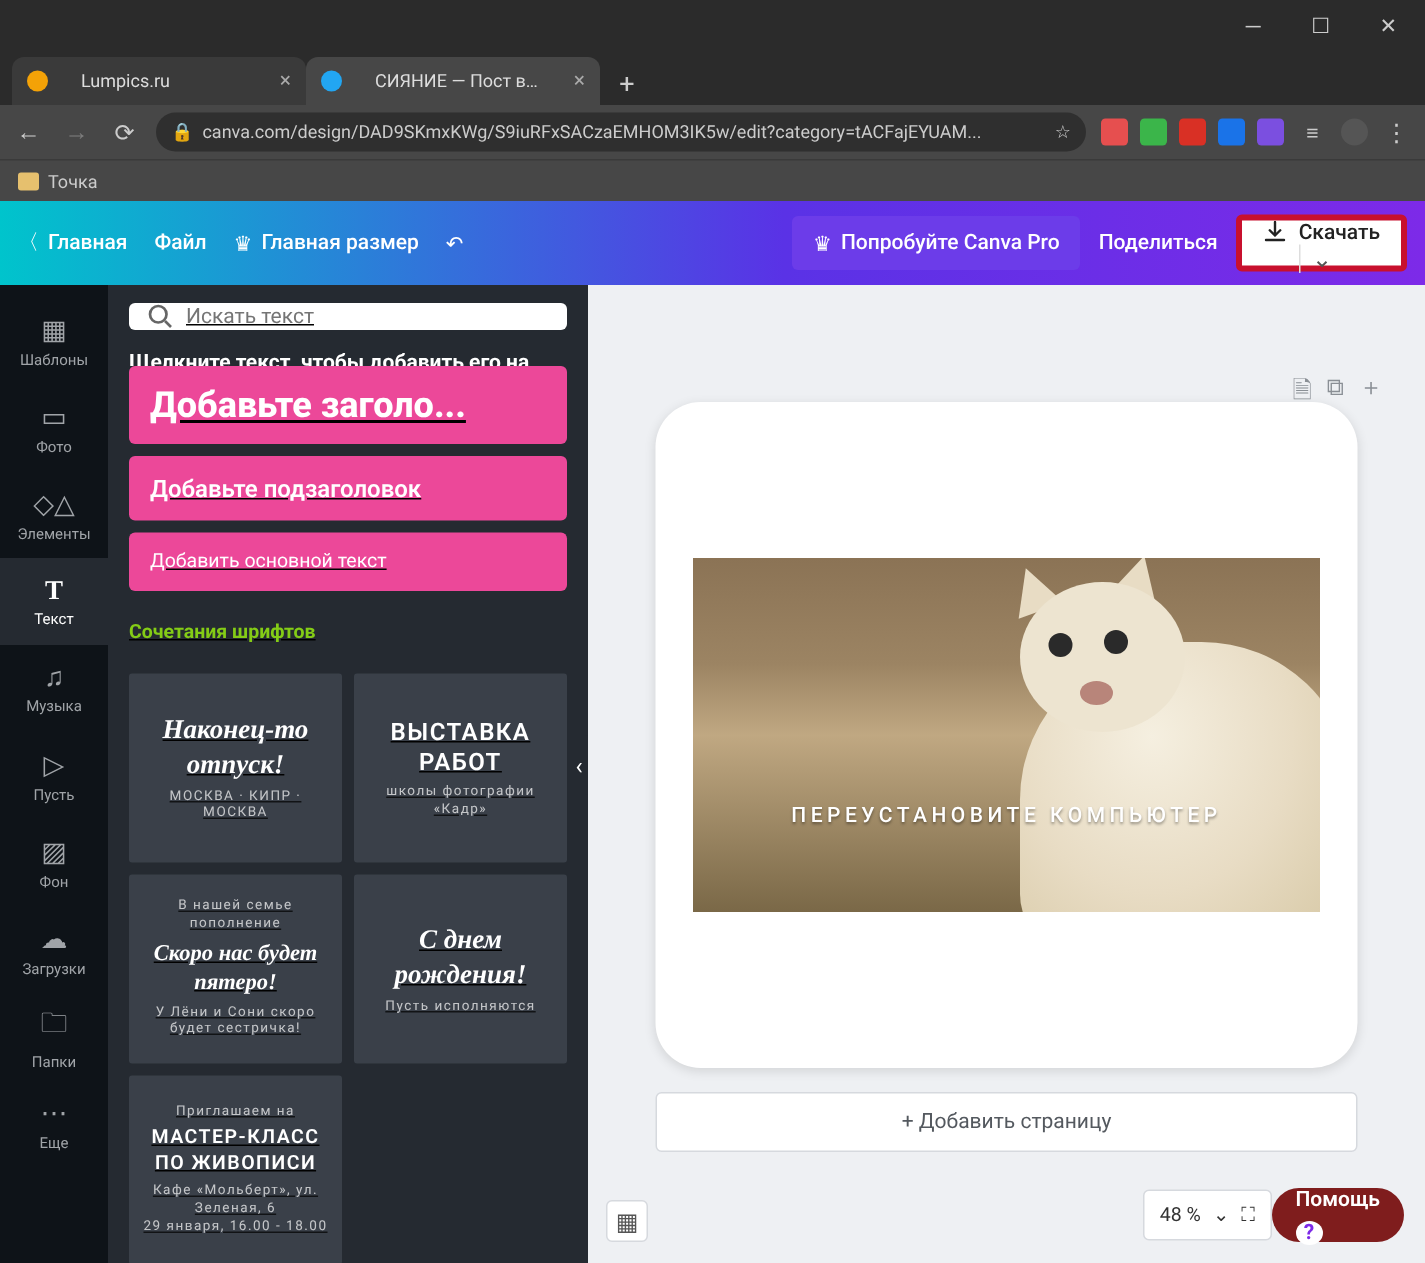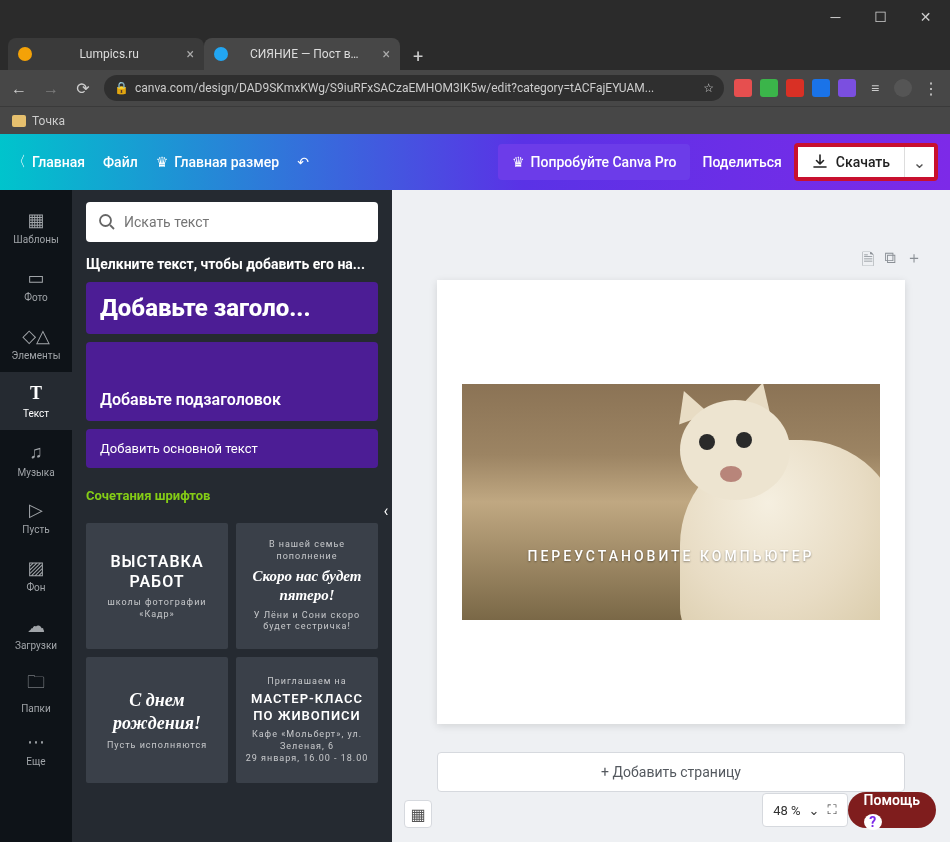--- a/index.html
+++ b/index.html
@@ -3,21 +3,21 @@
 <meta charset="utf-8">
 <style>
 * { margin: 0; padding: 0; box-sizing: border-box; font-family: -apple-system, BlinkMacSystemFont, "Segoe UI", Roboto, sans-serif; }
 body { width: 950px; height: 842px; background: #2a2a2a; overflow: hidden; }
 
 .window-frame { width: 950px; height: 842px; background: #2b2b2b; display: flex; flex-direction: column; }
 .titlebar { height: 34px; background: #2b2b2b; display: flex; align-items: center; justify-content: flex-end; padding: 0 2px; }
 .titlebar .tb-btn { width: 45px; height: 30px; display: flex; align-items: center; justify-content: center; color: #ccc; font-size: 14px; }
 
 .tabs-row { height: 36px; background: #2b2b2b; display: flex; align-items: flex-end; padding-left: 8px; gap: 0; }
-.tab { height: 32px; background: #3a3a3a; color: #ddd; font-size: 12px; display: flex; align-items: center; padding: 0 10px; border-radius: 8px 8px 0 0; width: 196px; gap: 22px; text-align: center; }
+.tab { height: 32px; background: #3a3a3a; color: #ddd; font-size: 12px; display: flex; align-items: center; padding: 0 10px; border-radius: 8px 8px 0 0; width: 196px; gap: 22px; }
 .tab.active { background: #474747; }
 .tab .favicon { width: 14px; height: 14px; border-radius: 50%; flex-shrink: 0; }
 .tab .tab-title { flex: 1; white-space: nowrap; overflow: hidden; text-overflow: ellipsis; }
 .tab .close { font-size: 14px; color: #aaa; }
 .newtab { width: 28px; height: 28px; display: flex; align-items: center; justify-content: center; color: #ccc; font-size: 18px; margin-left: 4px;}
 
 .addr-row { height: 36px; background: #474747; display: flex; align-items: center; padding: 0 8px; gap: 10px; }
 .nav-ico { color: #ccc; font-size: 16px; width: 22px; text-align: center; }
 .addr-bar { flex: 1; height: 26px; background: #2f2f2f; border-radius: 13px; display: flex; align-items: center; padding: 0 10px; color: #ccc; font-size: 12px; gap: 6px; }
 .addr-bar .lock { font-size: 12px; }
@@ -27,50 +27,50 @@
 
 .bookmarks-row { height: 28px; background: #474747; display: flex; align-items: center; padding: 0 12px; color: #ccc; font-size: 12px; gap: 6px; border-top: 1px solid #3a3a3a;}
 .bm-folder { width: 14px; height: 12px; background: #e6c06e; border-radius: 2px;}
 
 .app-header { height: 56px; background: linear-gradient(90deg, #00c4cc 0%, #5a32e6 55%, #7d2ae8 100%); display: flex; align-items: center; padding: 0 12px; gap: 12px; color: #fff; }
 .hdr-left { display:flex; align-items:center; gap: 18px; }
 .hdr-item { display:flex; align-items:center; gap:6px; font-size:14px; font-weight:500; cursor:pointer;}
 .hdr-spacer { flex: 1; }
 .btn-try { background: #6c3ce9; color:#fff; border:none; height:36px; padding:0 14px; border-radius:4px; font-size:14px; display:flex; align-items:center; gap:6px; font-weight:500;}
 .btn-share { background: transparent; color:#fff; font-size:14px; font-weight:500; }
-.download-group { display:flex; align-items:center; background:#fff; border-radius:4px; height:38px; border: 4px solid #c8102e; box-shadow: 0 0 0 1px #fff inset; }
+.download-group { display:flex; align-items:center; background:#fff; border-radius:4px; height:38px; border: 4px solid #c8102e; box-shadow: 0 0 0 1px #fff inset; flex-direction: column; }
 .download-group .dl-main { display:flex; align-items:center; gap:8px; padding:0 14px; color:#222; font-size:14px; font-weight:500;}
 .download-group .dl-caret { border-left:1px solid #ddd; width:30px; height:100%; display:flex; align-items:center; justify-content:center; color:#555;}
 
 .app-body { flex:1; display:flex; background:#eef0f3; overflow:hidden;}
 
 .rail { width: 72px; background: #0e1318; display:flex; flex-direction:column; align-items:center; padding-top:8px; color:#a0a4a8;}
 .rail-item { width:100%; height:58px; display:flex; flex-direction:column; align-items:center; justify-content:center; gap:4px; font-size:10px; cursor:pointer;}
 .rail-item.active { color:#fff; background:#252a31;}
 .rail-ico { font-size:18px; }
 
-.side-panel { width: 320px; background: #252a31; display:flex; flex-direction:column; padding:12px 0 0 0; overflow-y:auto; position:relative;}
+.side-panel { width: 320px; background: #252a31; display:flex; flex-direction:column; padding:12px 0 0 0; overflow-y:auto; position:relative;text-decoration:underline;}
 .search-box { margin: 0 14px 10px 14px; height:40px; background:#fff; border-radius:4px; display:flex; align-items:center; padding:0 12px; gap:8px;}
 .search-box input { border:none; outline:none; flex:1; font-size:14px; background:transparent; }
 .panel-hint { color:#fff; font-size:14px; font-weight:700; padding:4px 14px 10px 14px; white-space:nowrap; overflow:hidden; text-overflow:ellipsis;}
-.add-block { margin: 0 14px 8px 14px; background: #4c1d95; color:#fff; border-radius:4px; padding: 12px 14px; cursor:pointer;}
+.add-block { margin: 0 14px 8px 14px; background: #ec4899; color:#fff; border-radius:4px; padding: 12px 14px; cursor:pointer;}
 .add-heading { font-size: 24px; font-weight: 800; white-space:nowrap; overflow:hidden; text-overflow: ellipsis;}
-.add-sub { font-size: 16px; font-weight: 600; margin-top: 36px;}
+.add-sub { font-size: 16px; font-weight: 600;}
 .add-body { font-size: 13px; }
 .section-title { color:#84cc16; font-size:13px; font-weight:700; padding: 12px 14px 20px 14px;}
 .font-grid { display:grid; grid-template-columns: 1fr 1fr; gap:8px; padding: 0 14px 14px 14px;}
 .font-card { background:#3a4049; height:126px; border-radius:2px; color:#fff; display:flex; flex-direction:column; align-items:center; justify-content:center; text-align:center; padding:8px; font-size:11px; line-height:1.3;}
 .fc-title { font-size:16px; font-weight:600; margin-bottom:4px; letter-spacing:1px;}
 .fc-title.script { font-family: cursive; font-style:italic; font-size:18px; letter-spacing:0;}
 .fc-sub { font-size:9px; opacity:0.7; letter-spacing:1px;}
 .collapse-handle { position:absolute; right:-2px; top:300px; width:16px; height:40px; background:#252a31; border-radius:0 4px 4px 0; display:flex; align-items:center; justify-content:center; color:#fff;}
 
 .canvas-area { flex:1; display:flex; flex-direction:column; background:#eef0f3; position:relative; overflow:auto;}
 .page-tools { position:absolute; top:58px; right:28px; display:flex; gap:10px; color:#8a8f95;}
-.page-card { margin: 12px auto; width: 468px; height: 444px; background:#fff; box-shadow: 0 2px 8px rgba(0,0,0,0.12); display:flex; align-items:center; justify-content:center; position:relative;}
+.page-card { margin: 0 auto; width: 468px; height: 444px; background:#fff; box-shadow: 0 2px 8px rgba(0,0,0,0.12); display:flex; align-items:center; justify-content:center; position:relative;border-radius:30px;}
 .meme { width: 418px; height: 236px; background: linear-gradient(180deg,#8b7355 0%, #9c8463 30%, #c0a882 50%, #7a6847 100%); position:relative; display:flex; align-items:center; justify-content:center; overflow:hidden;}
 .meme-text { position:absolute; bottom:56px; left:0; right:0; text-align:center; color:#fff; letter-spacing:3px; font-size:14px; font-weight:500; text-shadow:0 1px 2px rgba(0,0,0,0.4);}
 .cat-shape { position:absolute; right:0; bottom:0; width:220px; height:230px; }
 .cat-body { position:absolute; right:-20px; bottom:-30px; width:220px; height:210px; background: radial-gradient(ellipse at 40% 30%, #f5efe0 0%, #e8dcc4 50%, #d4c5a0 100%); border-radius: 50% 45% 30% 20%; }
 .cat-head { position:absolute; right:90px; bottom:120px; width:110px; height:100px; background:#ede4d0; border-radius:50%; }
 .cat-ear-l { position:absolute; right:175px; bottom:200px; width:0;height:0; border-left:16px solid transparent; border-right:16px solid transparent; border-bottom:30px solid #e8dcc4; transform:rotate(-20deg);}
 .cat-ear-r { position:absolute; right:105px; bottom:208px; width:0;height:0; border-left:16px solid transparent; border-right:16px solid transparent; border-bottom:30px solid #e8dcc4; transform:rotate(15deg);}
 .cat-eye-l { position:absolute; right:165px; bottom:170px; width:16px; height:16px; background:#2a2a2a; border-radius:50%;}
 .cat-eye-r { position:absolute; right:128px; bottom:172px; width:16px; height:16px; background:#2a2a2a; border-radius:50%;}
 .cat-mouth { position:absolute; right:138px; bottom:138px; width:22px; height:16px; background:#b8857a; border-radius:50%;}
@@ -229,20 +229,24 @@
           <div class="add-heading">Добавьте заголо...</div>
         </div>
       <div class="add-block">
           <div class="add-sub">Добавьте подзаголовок</div>
         </div>
       <div class="add-block">
           <div class="add-body">Добавить основной текст</div>
         </div>
       <div class="section-title">Сочетания шрифтов</div>
       <div class="font-grid">
+        <div class="font-card">
+          <div class="fc-title script">Наконец-то отпуск!</div>
+          <div class="fc-sub">МОСКВА · КИПР · МОСКВА</div>
+        </div>
         <div class="font-card">
           <div class="fc-title">ВЫСТАВКА РАБОТ</div>
           <div class="fc-sub">школы фотографии «Кадр»</div>
         </div>
         <div class="font-card">
           <div class="fc-sub" style="margin-bottom:4px">В нашей семье пополнение</div>
           <div class="fc-title script" style="font-size:15px">Скоро нас будет пятеро!</div>
           <div class="fc-sub">У Лёни и Сони скоро будет сестричка!</div>
         </div>
         <div class="font-card">

